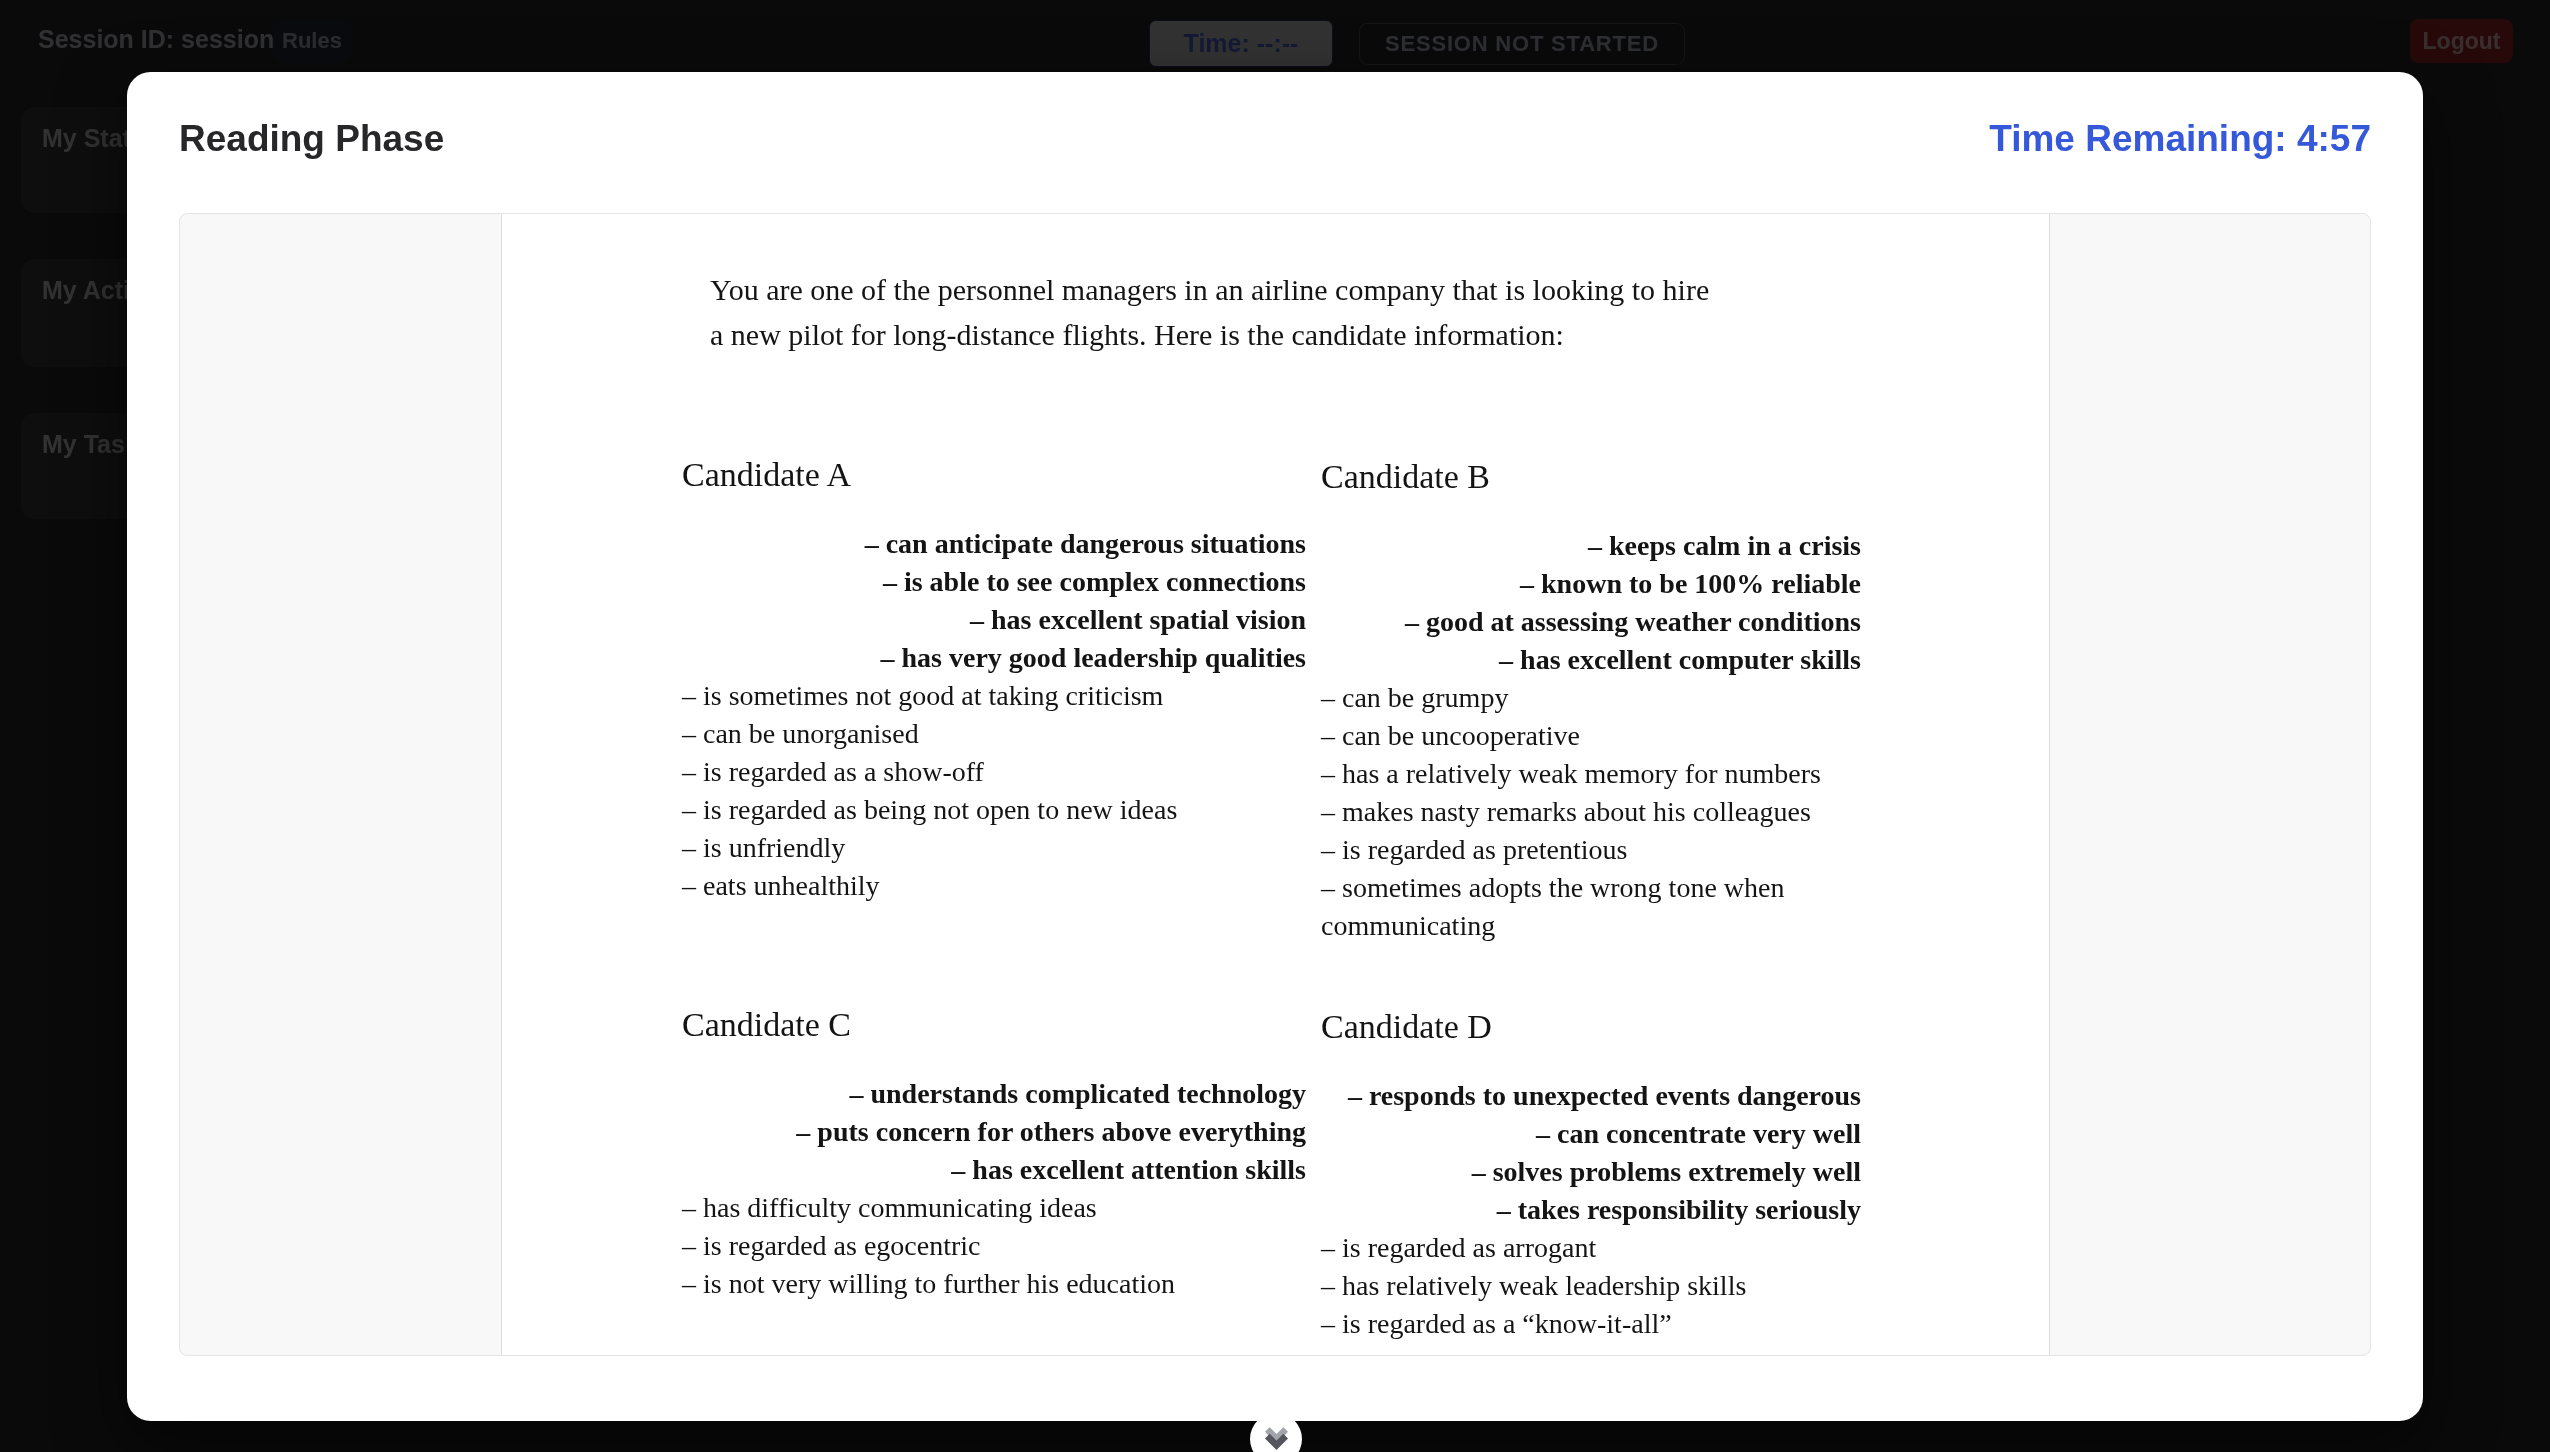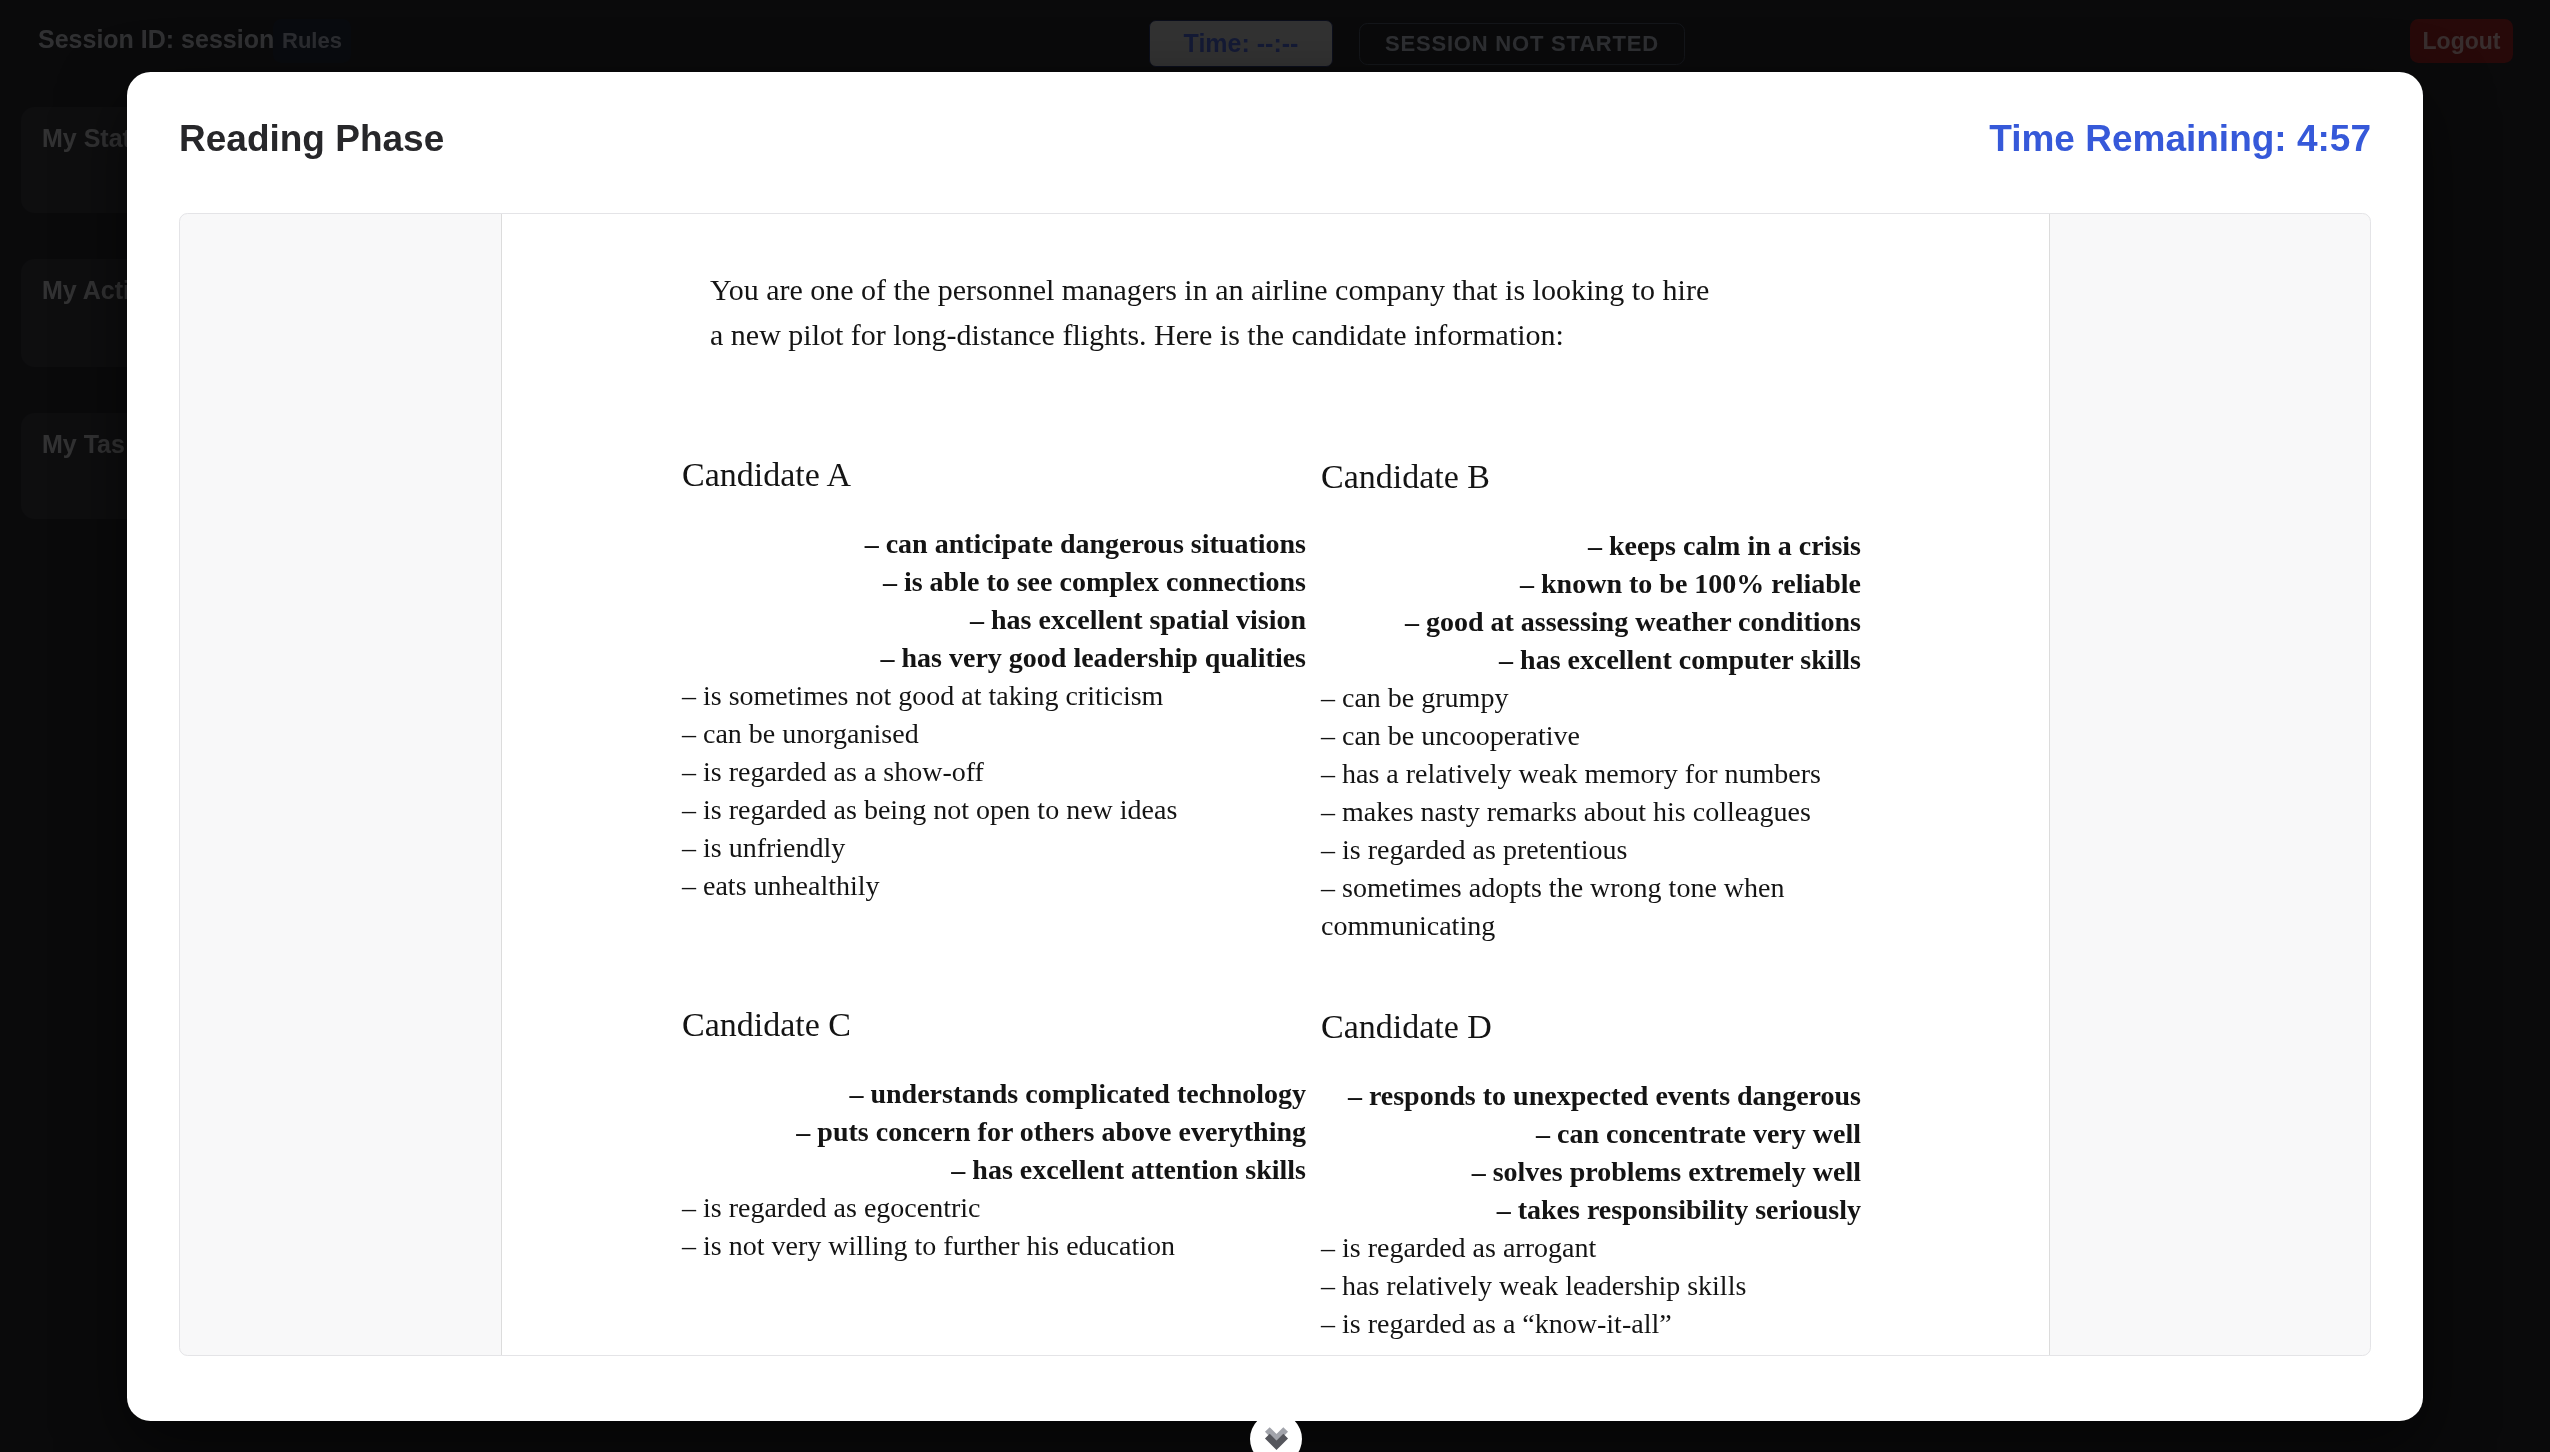--- a/index.html
+++ b/index.html
@@ -162,20 +162,21 @@
             <div class="trait">– has a relatively weak memory for numbers</div>
             <div class="trait">– makes nasty remarks about his colleagues</div>
             <div class="trait">– is regarded as pretentious</div>
             <div class="trait">– sometimes adopts the wrong tone when communicating</div>
           </div>
         <div class="cand cand-2">
             <div class="cand-heading">Candidate C</div>
             <div class="trait bold">– understands complicated technology</div>
             <div class="trait bold">– puts concern for others above everything</div>
             <div class="trait bold">– has excellent attention skills</div>
+            <div class="trait">– has difficulty communicating ideas</div>
             <div class="trait">– is regarded as egocentric</div>
             <div class="trait">– is not very willing to further his education</div>
           </div>
         <div class="cand cand-3">
             <div class="cand-heading">Candidate D</div>
             <div class="trait bold">– responds to unexpected events dangerous</div>
             <div class="trait bold">– can concentrate very well</div>
             <div class="trait bold">– solves problems extremely well</div>
             <div class="trait bold">– takes responsibility seriously</div>
             <div class="trait">– is regarded as arrogant</div>

